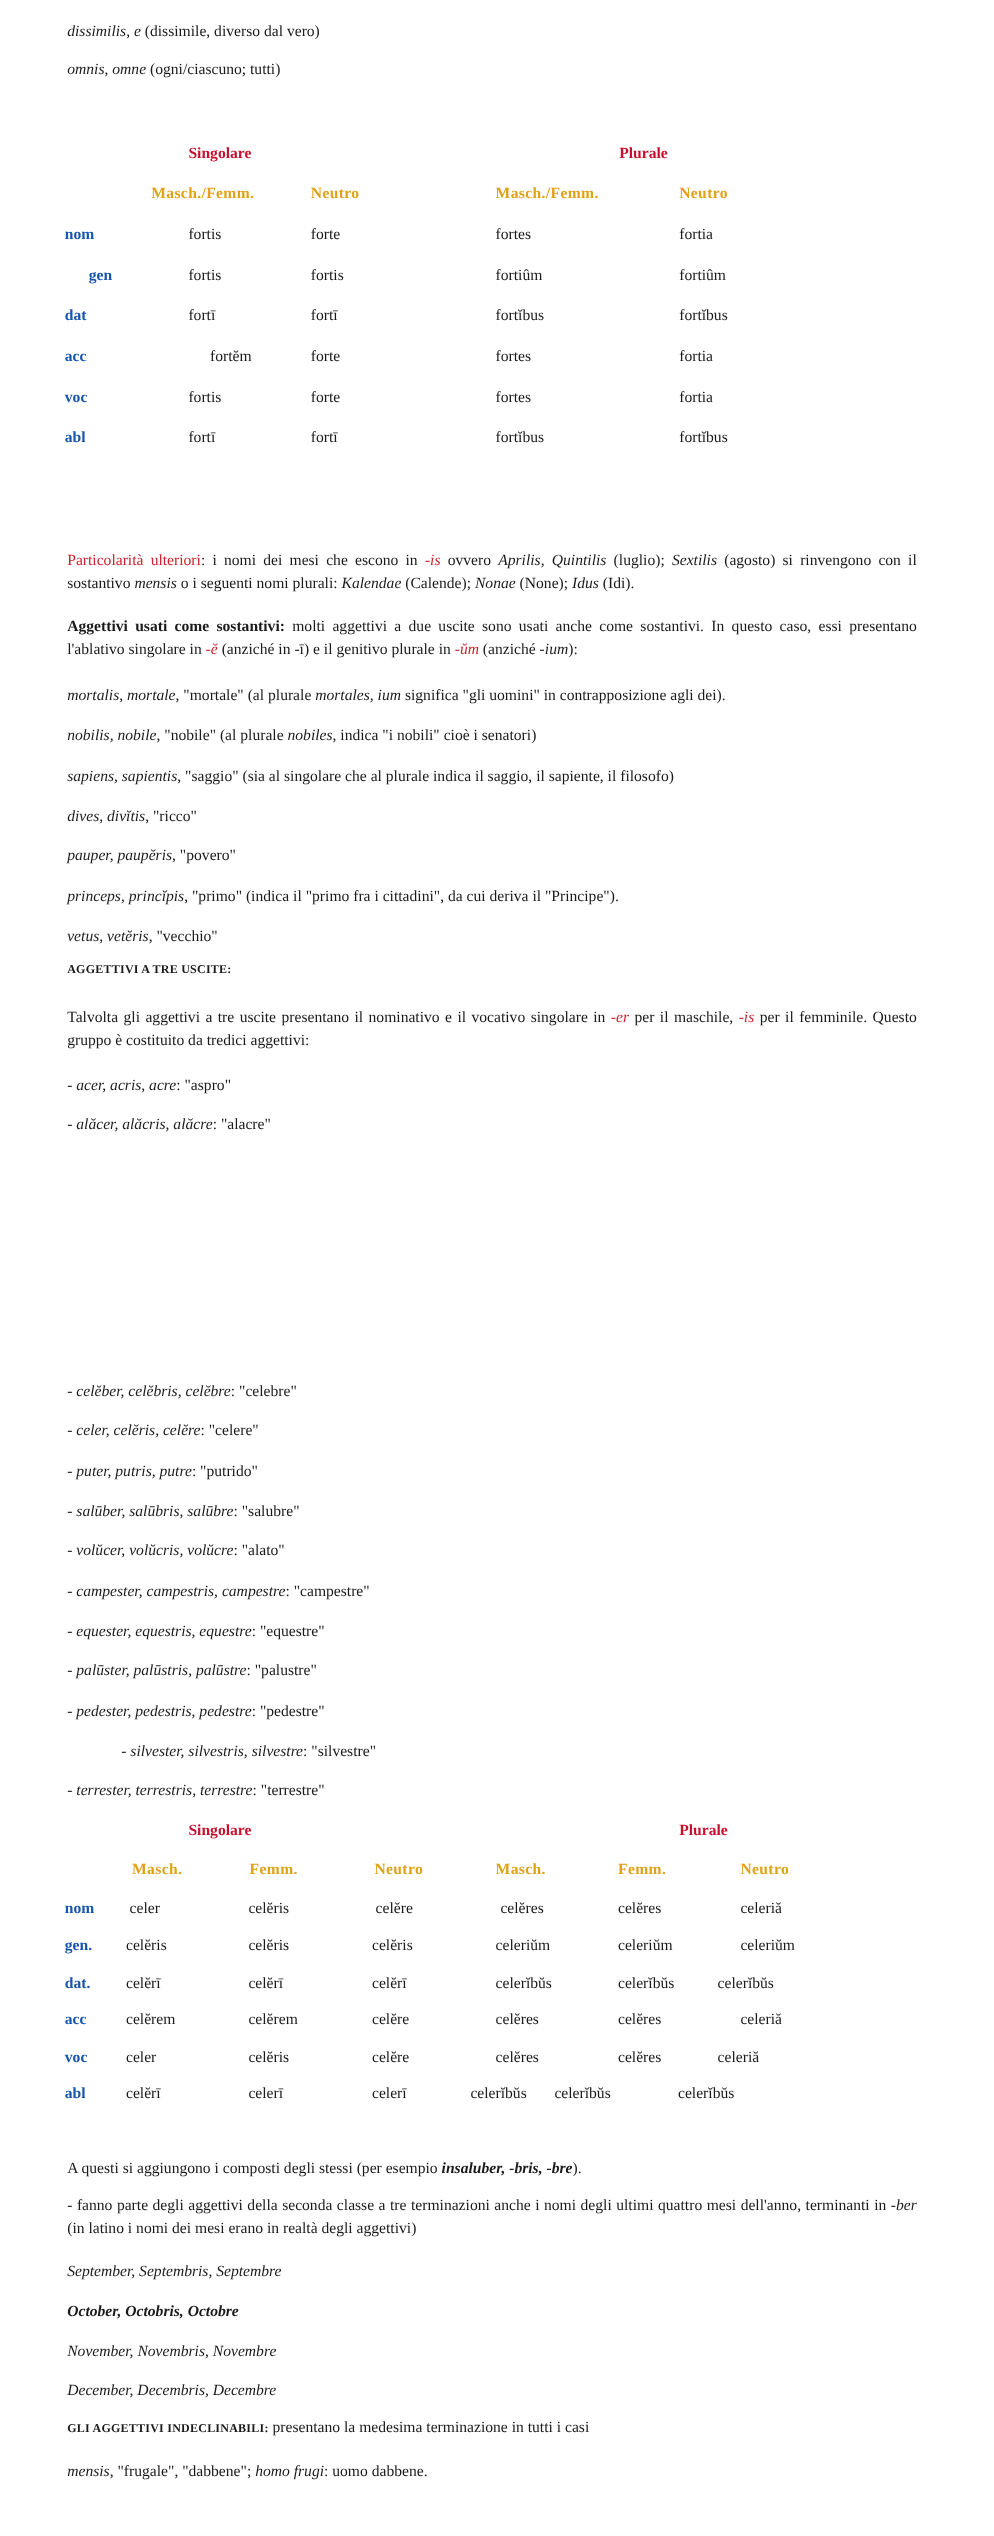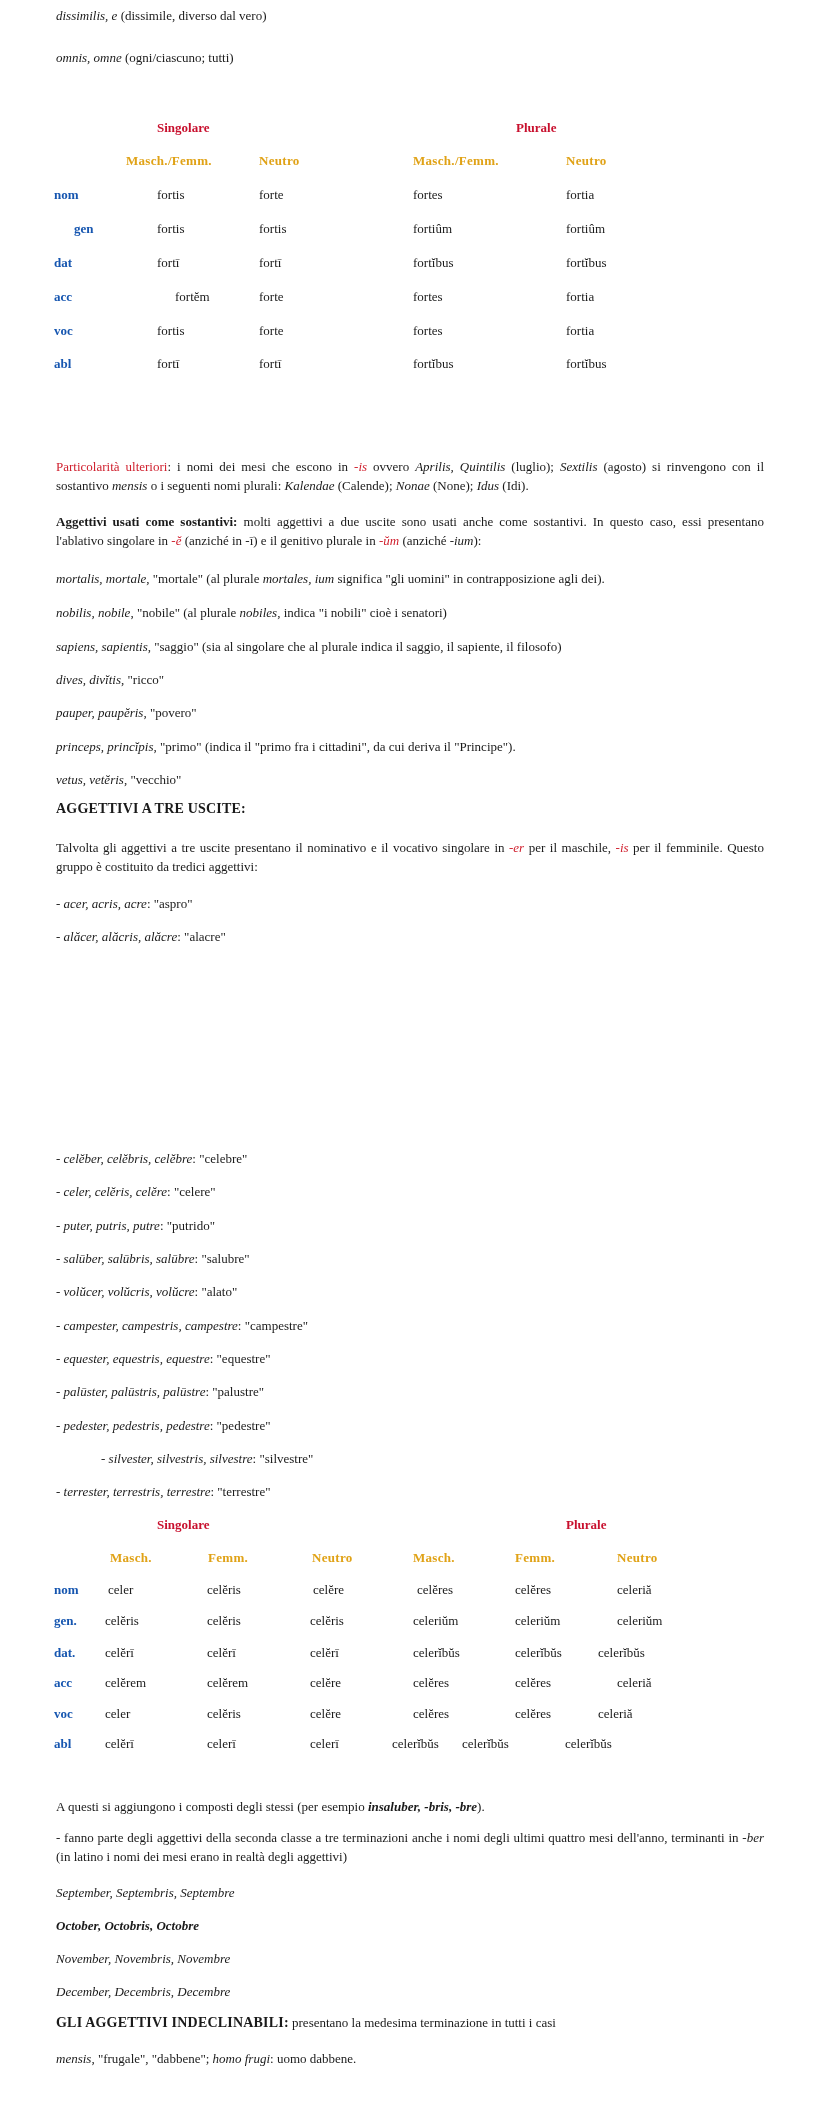--- a/index.html
+++ b/index.html
@@ -7,26 +7,26 @@
          font-family:"Liberation Serif","DejaVu Serif",serif; color:#1a1a1a; font-size:13px; }
   .ln { position:absolute; left:56px; white-space:nowrap; line-height:16px; }
   .wrap { position:absolute; left:56px; width:708px; line-height:19px; text-align:justify; }
   i, .it { font-style:italic; }
   .b { font-weight:bold; }
   .red { color:#d0202e; }
   .redb { color:#c8102e; font-weight:bold; }
   .gold { color:#e0a216; font-weight:bold; letter-spacing:0.3px; }
   .case { color:#1656b0; font-weight:bold; }
   .cell { position:absolute; white-space:nowrap; line-height:16px; }
-  .h-big { font-weight:bold; font-size:14px; letter-spacing:0.2px; }
+  .h-big { font-weight:bold; font-size:10px; letter-spacing:0.2px; }
 </style>
 </head>
 <body>
 
-<div class="ln" style="top:8px;">
+<div class="ln" style="top:18px;">
   <i>dissimilis, e</i><span> (dissimile, diverso dal vero)</span>
 </div>
 <div class="ln" style="top:50px;">
   <i>omnis, omne</i><span> (ogni/ciascuno; tutti)</span>
 </div>
 
 <div>
   <div class="cell redb" style="left:157px;top:120px;">Singolare</div>
   <div class="cell redb" style="left:516px;top:120px;">Plurale</div>
   <div class="cell gold" style="left:126px;top:153px;">Masch./Femm.</div>

